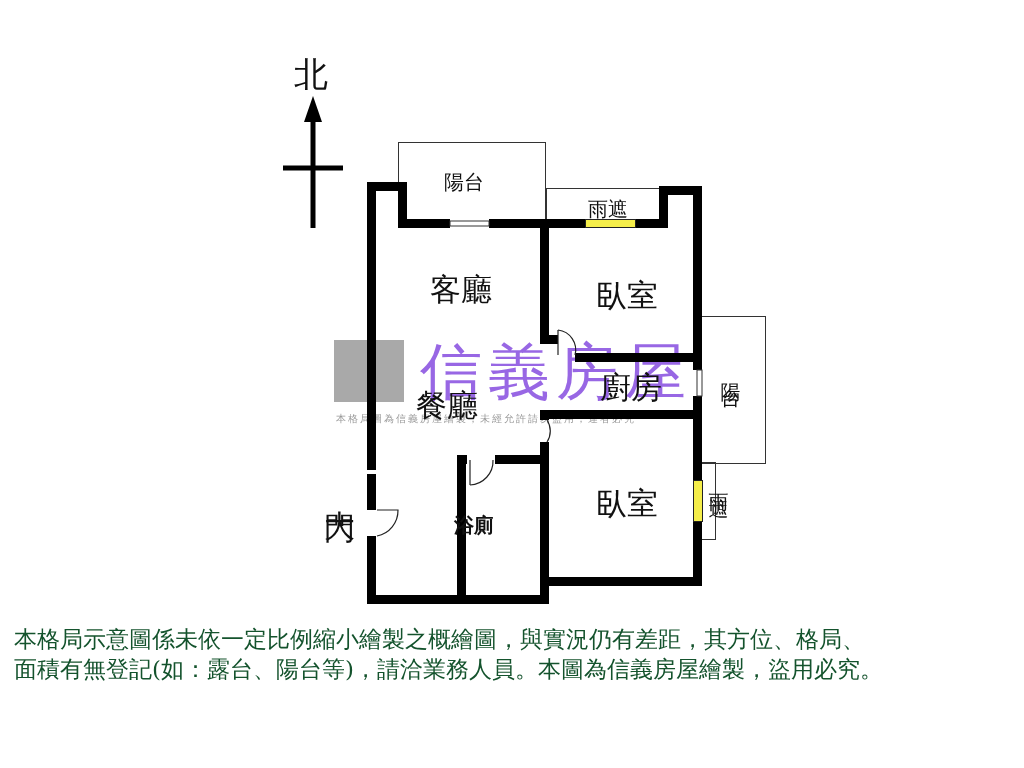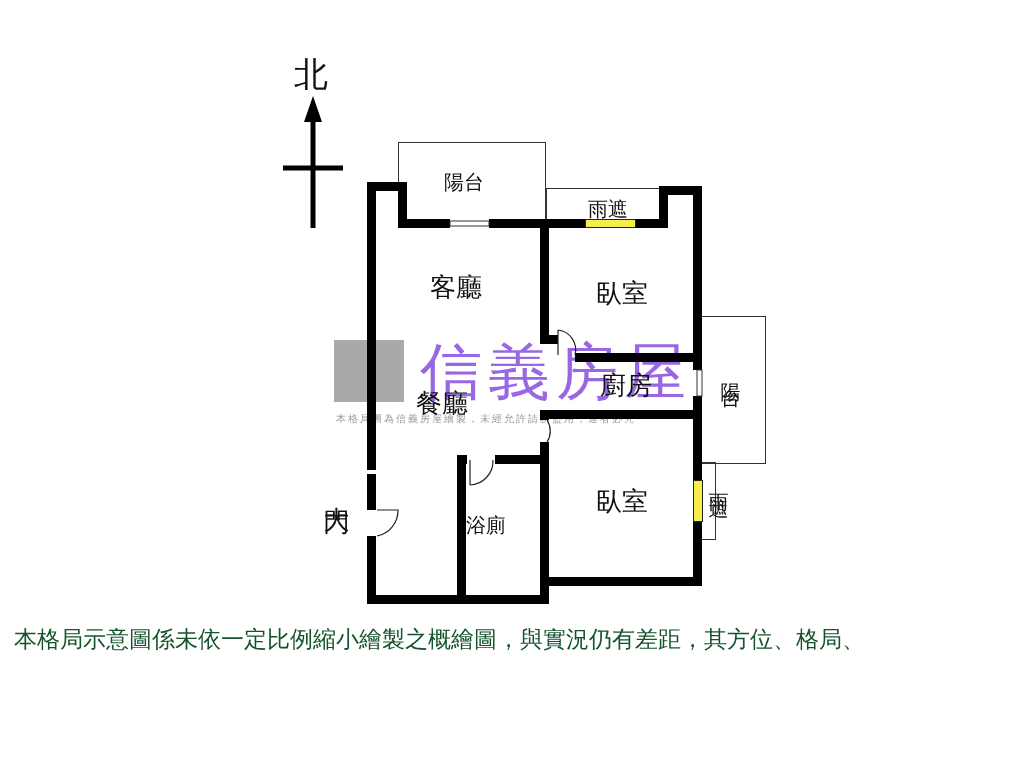--- a/index.html
+++ b/index.html
@@ -1,21 +1,21 @@
 <!DOCTYPE html>
 <html><head>
 <meta charset="utf-8">
 <style>
   html, body { margin:0; padding:0; background:#ffffff; }
   body { width:1024px; height:768px; position:relative; overflow:hidden;
          font-family: "DejaVu Serif", "Liberation Serif", serif; }
   .plan { position:absolute; left:0; top:0; width:1024px; height:620px; }
   .wall { position:absolute; background:#000; }
   .thin { position:absolute; border:1px solid #333; background:transparent; box-sizing:border-box; }
-  .label { position:absolute; font-size:26px; color:#111; white-space:nowrap; line-height:1; }
+  .label { position:absolute; font-size:31px; color:#111; white-space:nowrap; line-height:1; }
   .label.sm { font-size:20px; }
   .vert { writing-mode: vertical-rl; text-orientation: upright; letter-spacing:4px; }
   .yellow { position:absolute; background:#f5ee4a; border:1px solid #222; box-sizing:border-box; }
   .wm-logo { position:absolute; left:334px; top:340px; width:70px; height:62px; background:#8c8c8c; opacity:0.75; }
   .wm-text { position:absolute; left:420px; top:330px; font-family:"DejaVu Sans","Liberation Sans",sans-serif;
              font-size:62px; color:#6d28d9; opacity:0.7; letter-spacing:6px; white-space:nowrap; }
   .wm-small { position:absolute; left:336px; top:412px; font-family:"DejaVu Sans","Liberation Sans",sans-serif;
               font-size:10px; color:#9a9a9a; letter-spacing:2px; white-space:nowrap; }
   .north-label { position:absolute; left:294px; top:52px; font-size:34px; color:#111; }
   .disclaimer { position:absolute; left:14px; top:624px; width:1000px; font-size:23px; line-height:30px;
@@ -87,19 +87,20 @@
 
   <div class="label sm" style="left:444px;top:172px;">陽台</div>
   <div class="label sm" style="left:588px;top:199px;">雨遮</div>
   <div class="label" style="left:430px;top:274px;">客廳</div>
   <div class="label" style="left:596px;top:280px;">臥室</div>
   <div class="label" style="left:416px;top:370px;margin-top:20px;">餐廳</div>
   <div class="label" style="left:600px;top:372px;">廚房</div>
   <div class="label sm vert" style="left:721px;top:368px;">陽台</div>
   <div class="label sm vert" style="left:709px;top:478px;">雨遮</div>
   <div class="label" style="left:596px;top:488px;">臥室</div>
-  <div class="label sm" style="left:466px;top:515px;">浴廁</div>
+  <div class="label sm" style="left:454px;top:515px;font-weight:bold;">浴廁</div>
   <div class="label vert" style="left:324px;top:486px;">大門</div>
 </div>
 
 <div class="disclaimer">
   <div>本格局示意圖係未依一定比例縮小繪製之概繪圖，與實況仍有差距，其方位、格局、</div>
+  <div>面積有無登記(如：露台、陽台等)，請洽業務人員。本圖為信義房屋繪製，盜用必究。</div>
 </div>
 
 </body></html>

